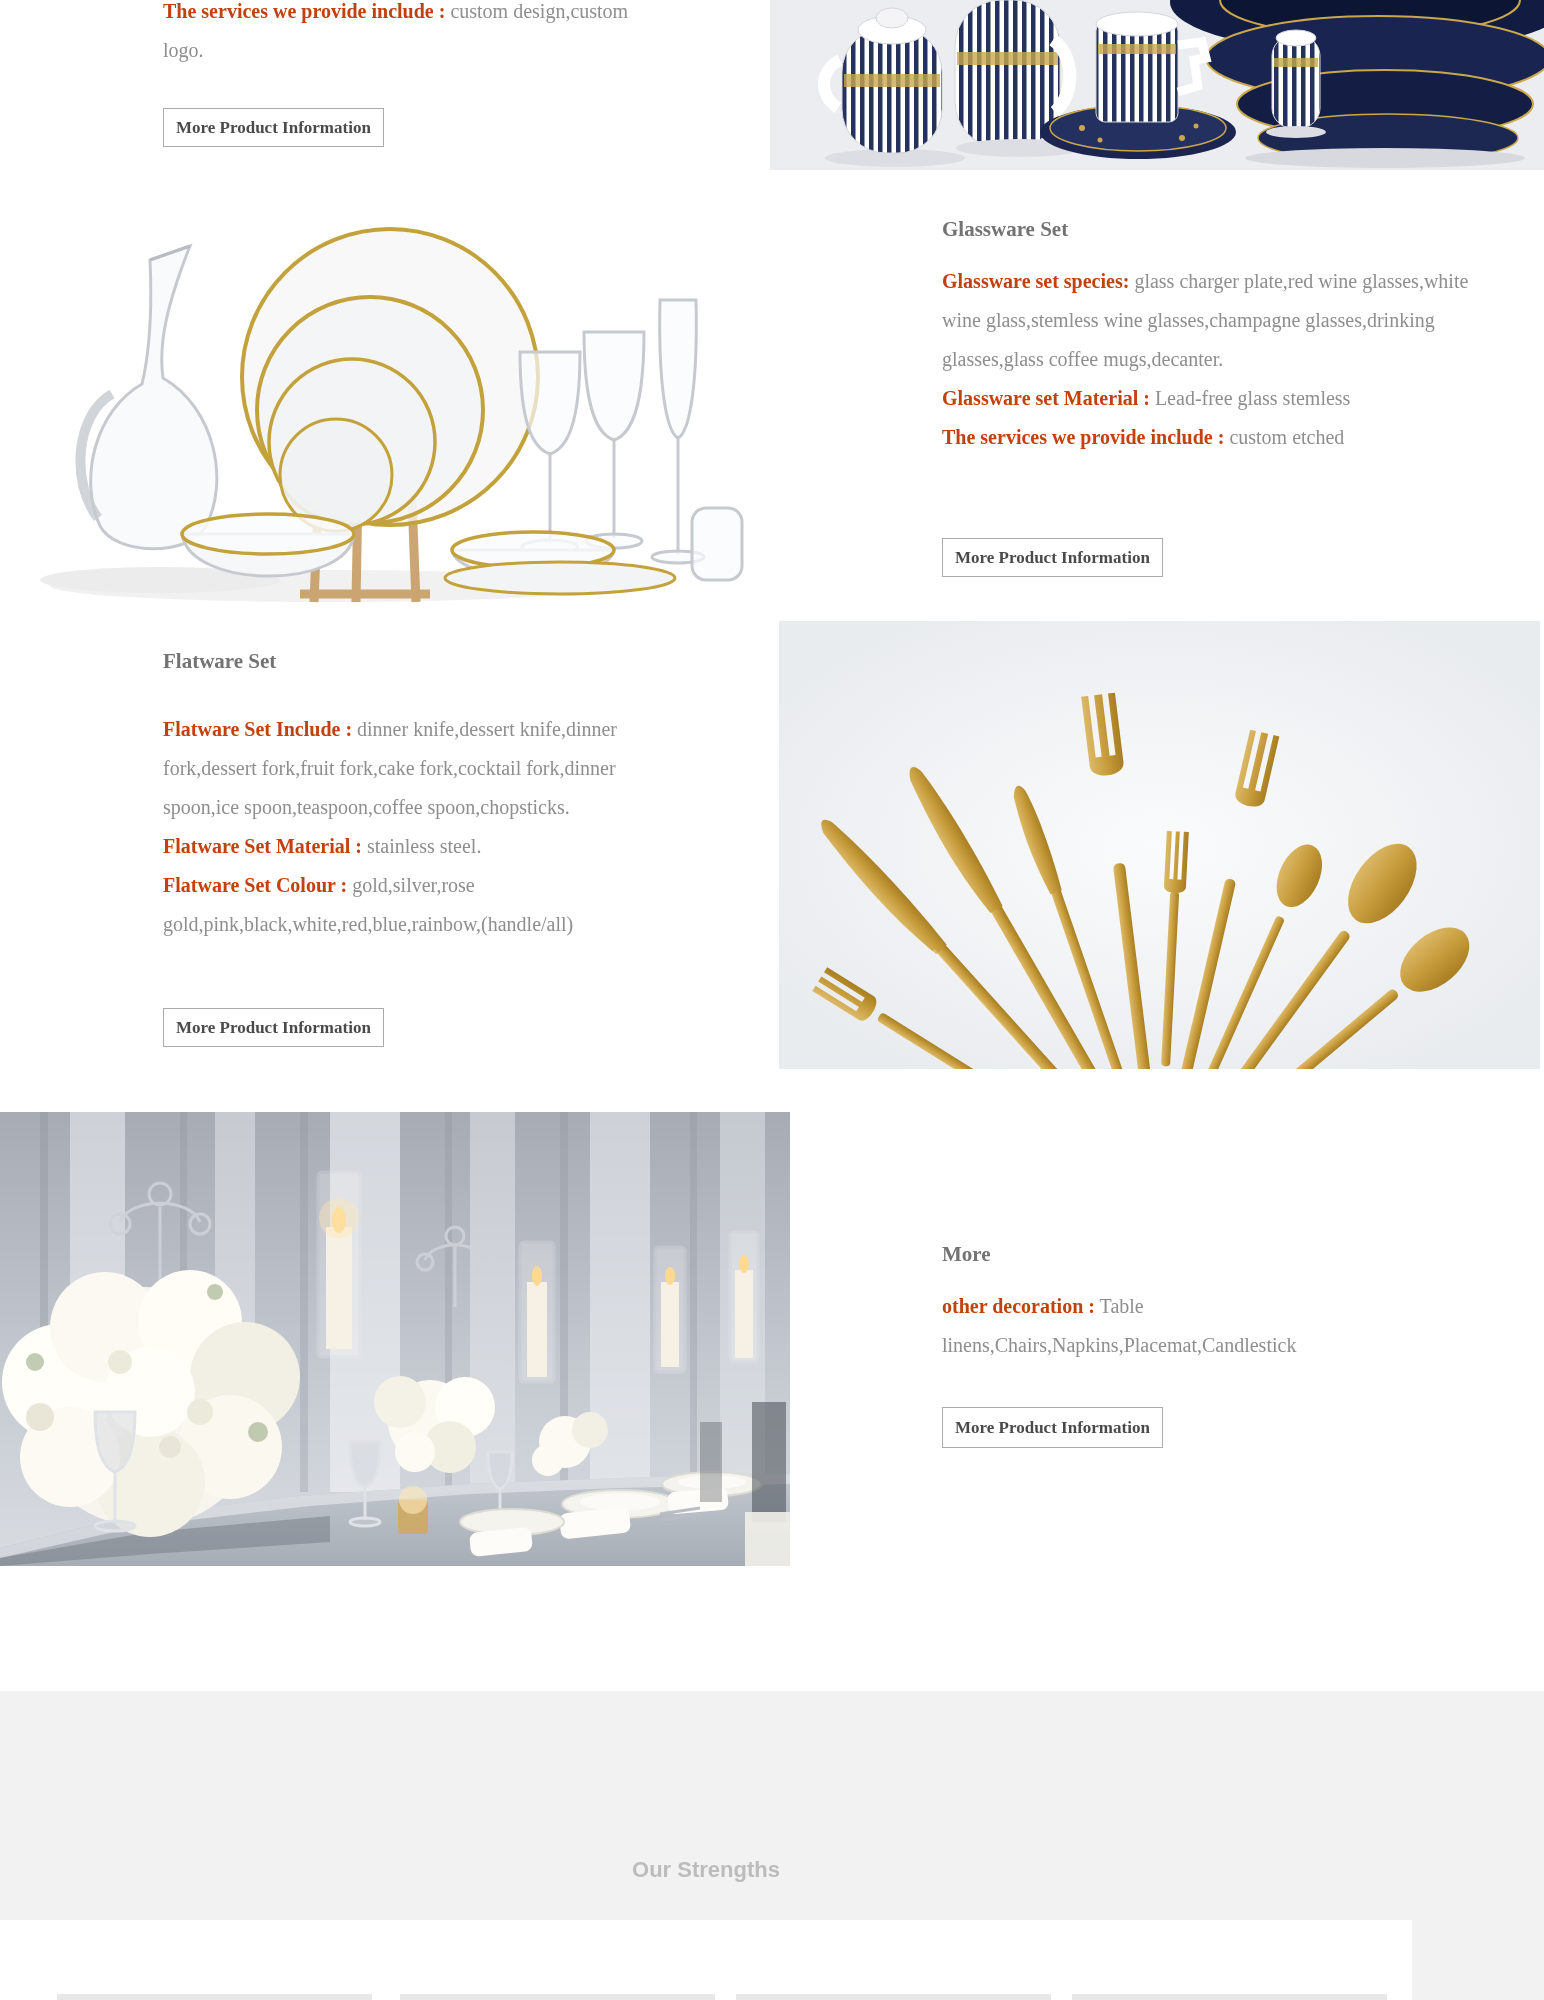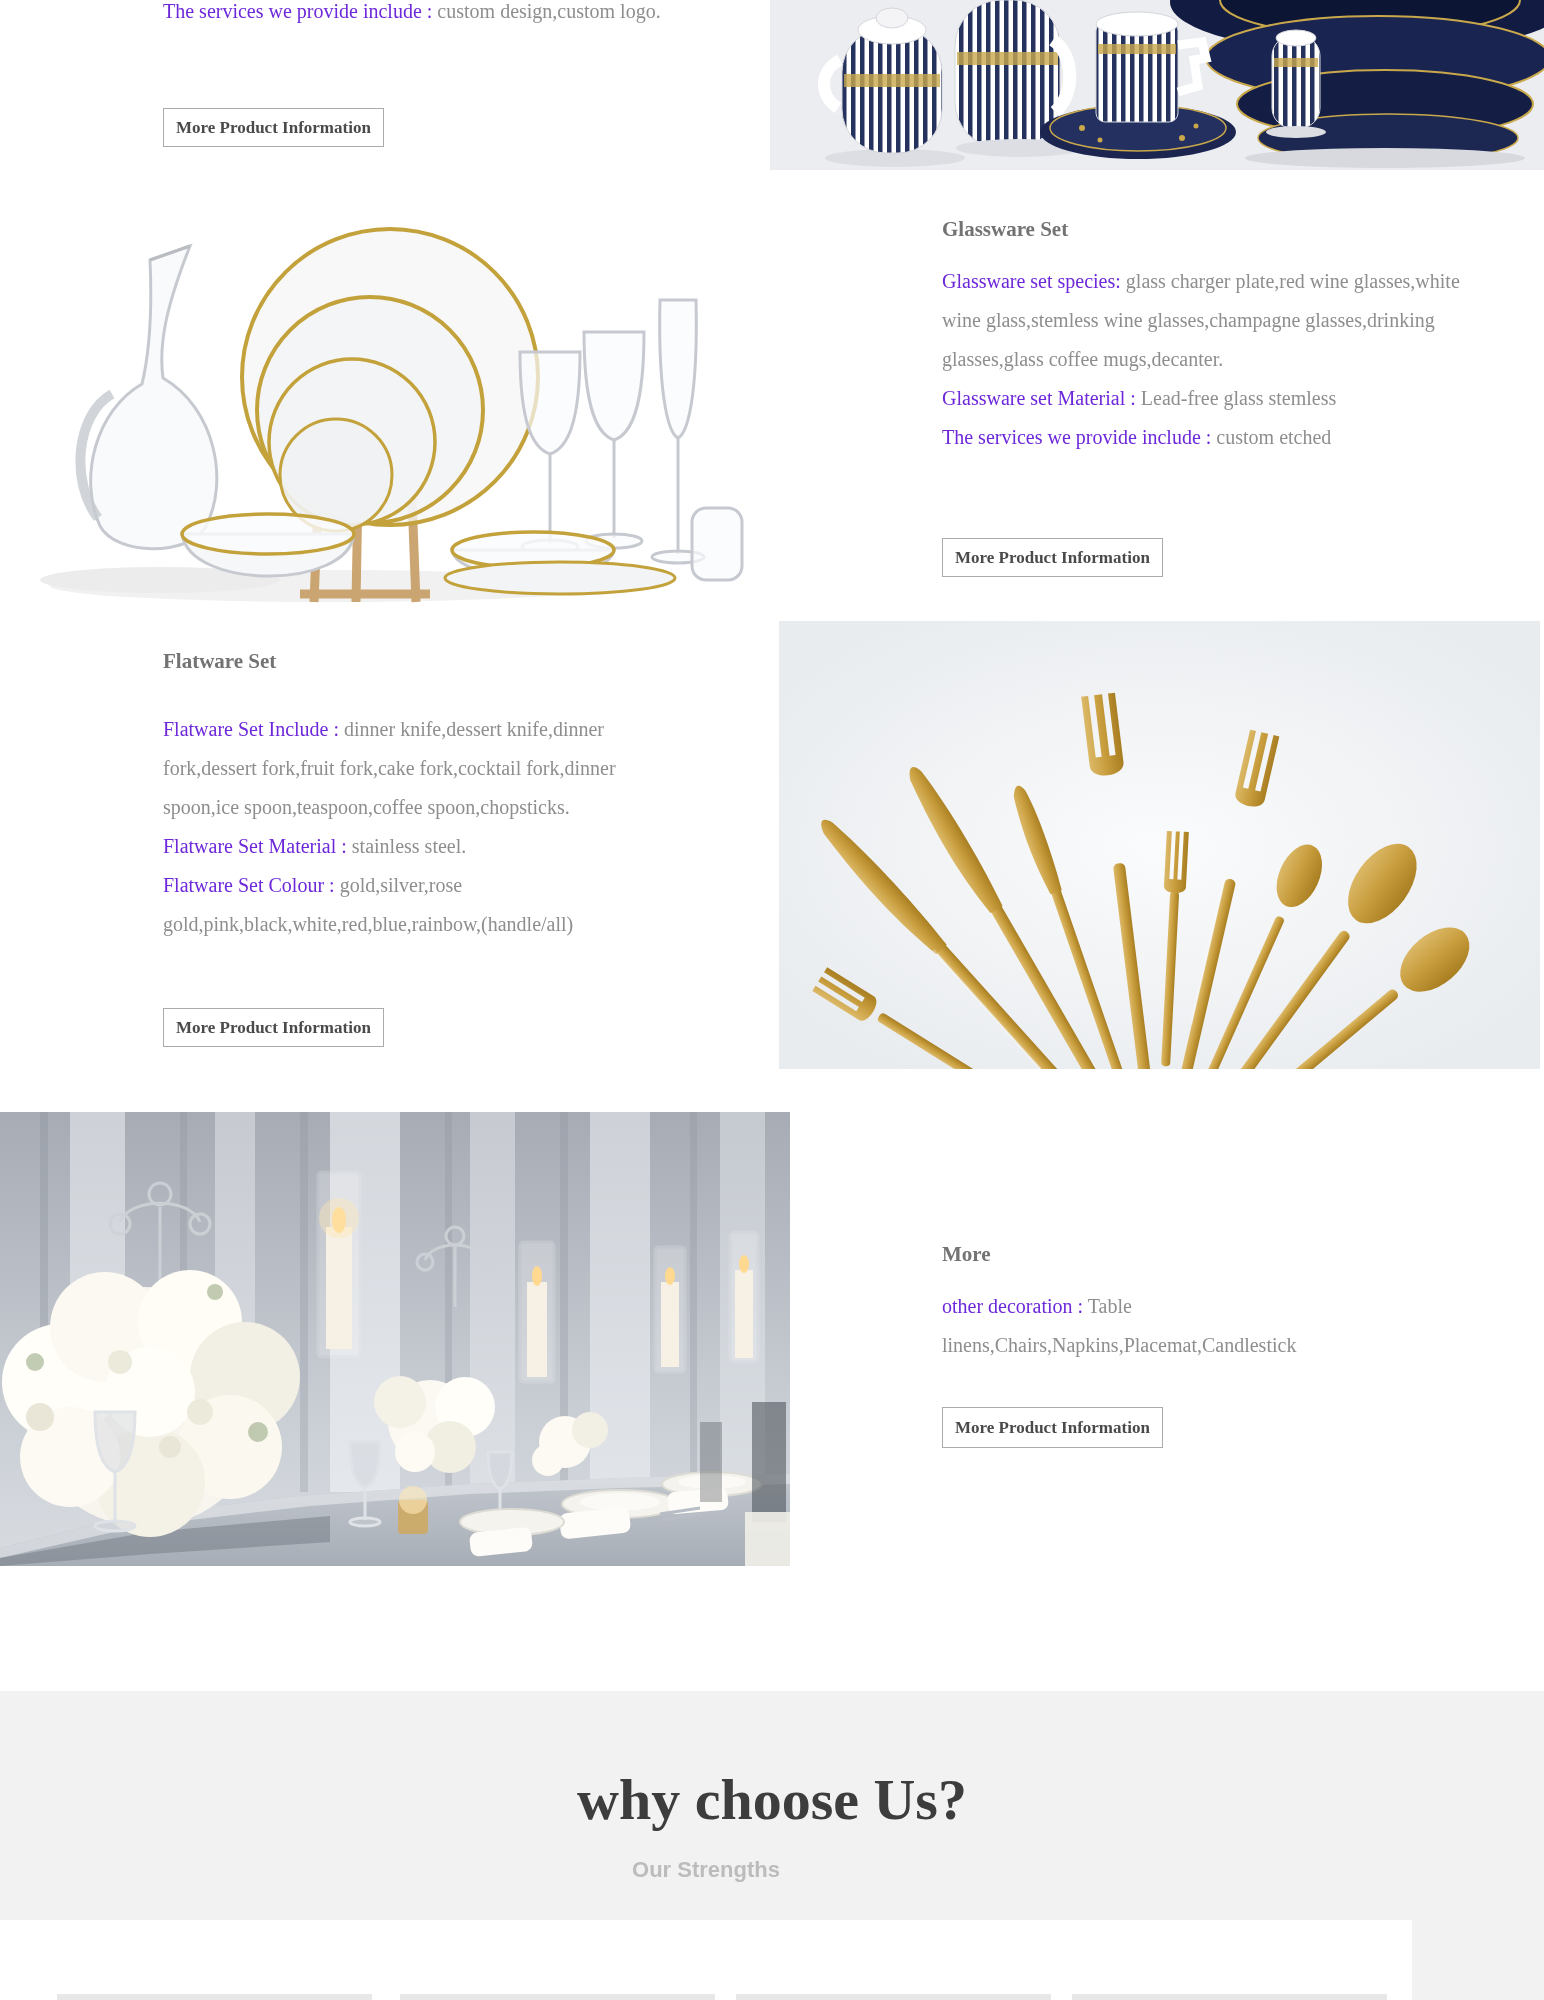--- a/index.html
+++ b/index.html
@@ -1,19 +1,19 @@
 <!DOCTYPE html>
 <html><head>
 <meta charset="utf-8">
 <style>
   html,body{margin:0;padding:0;background:#ffffff;}
   .page{position:relative;width:1544px;height:2000px;background:#ffffff;overflow:hidden;
         font-family:"Liberation Serif","DejaVu Serif",serif;cursor:default;}
   .para{position:absolute;font-size:20px;line-height:39px;color:#8e8e8e;}
-  .para b{color:#6d28d9;font-weight:normal;}
+  .para b{color:#c2410c;font-weight:bold;}
   .col-left{left:163px;width:505px;}
   .col-right{left:942px;width:528px;}
   .sec-title{position:absolute;font-size:21px;font-weight:bold;color:#737373;margin:0;line-height:22px;}
   .btn{position:absolute;background:#ffffff;border:1px solid #ababab;color:#4a4a4a;
        font-family:"Liberation Serif","DejaVu Serif",serif;font-weight:bold;font-size:17px;
        height:39px;line-height:37px;padding:0 12px;cursor:pointer;text-align:center;}
   .img-block{position:absolute;overflow:hidden;}
   .band{position:absolute;left:0;top:1691px;width:1544px;height:309px;background:#f2f2f2;}
   .why-title{position:absolute;top:1768px;left:0;width:1544px;text-align:center;
              font-size:58px;font-weight:bold;color:#3d3d3d;line-height:64px;}
@@ -382,16 +382,15 @@
   <button class="btn" style="left:942px;top:1407px;height:41px;line-height:39px">More Product Information</button>
 
   <div class="band">
     <div class="card" style="left:0;top:229px">
       <div class="bar" style="left:57px"></div>
       <div class="bar" style="left:400px"></div>
       <div class="bar" style="left:736px"></div>
       <div class="bar" style="left:1072px"></div>
     </div>
   </div>
-  <div class="why-title">why choose Us?</div>
   <div class="why-sub">Our Strengths</div>
 
 </div>
 
 </body></html>

